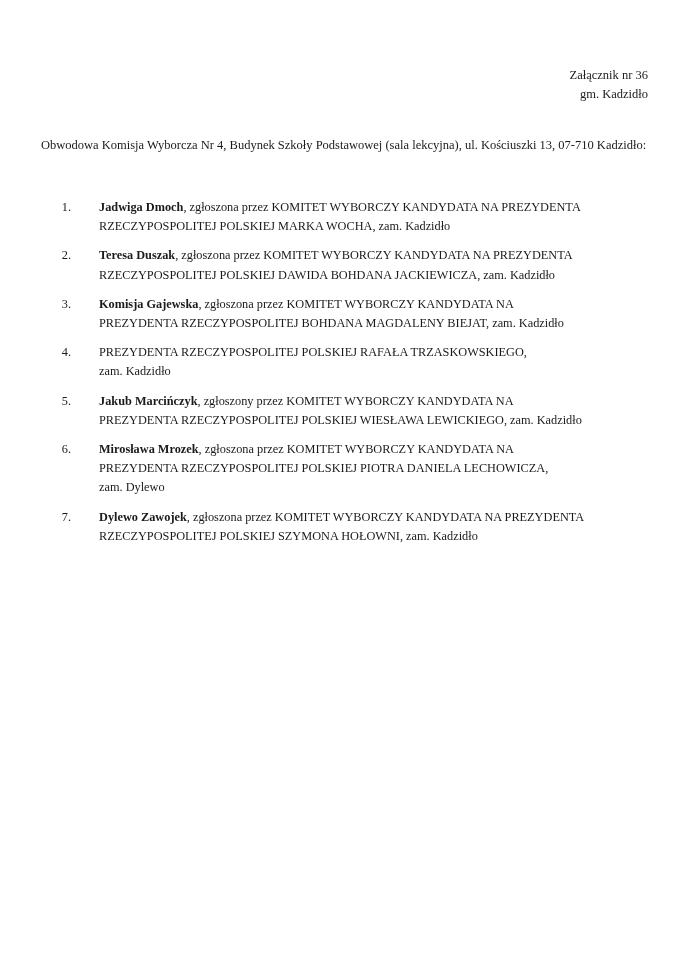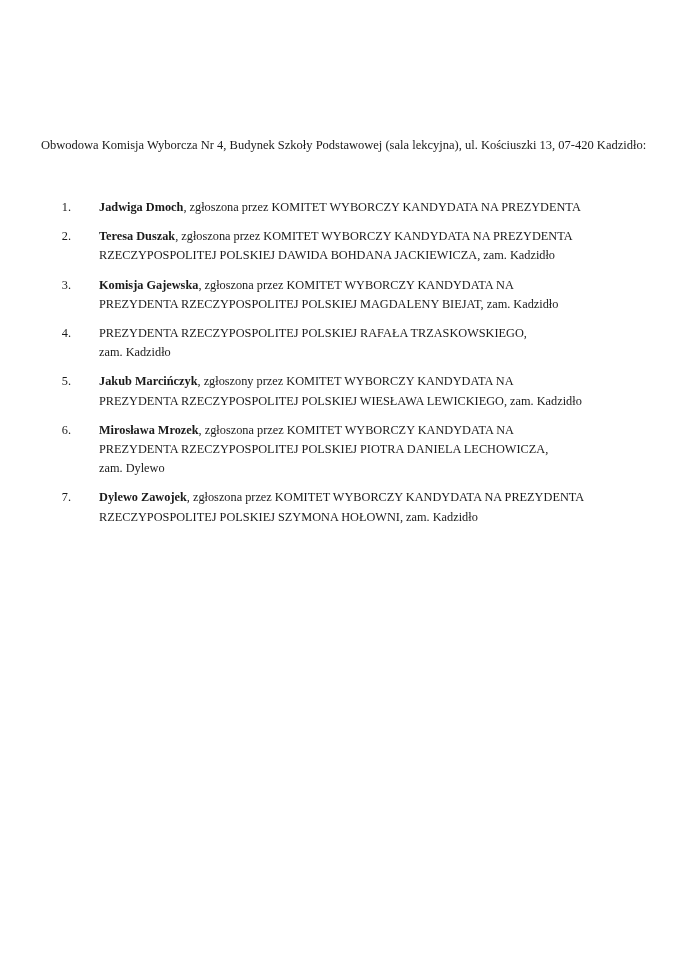--- a/index.html
+++ b/index.html
@@ -70,42 +70,47 @@
   .line {
     display: block;
     white-space: nowrap;
   }
 </style>
 </head>
 <body>
 
 <div class="page">
 
+  <div class="header-block">
+    <div class="header-line">Załącznik nr 36</div>
+    <div class="header-line">gm. Kadzidło</div>
+  </div>
 
-  <p class="intro">Obwodowa Komisja Wyborcza Nr 4, Budynek Szkoły Podstawowej (sala lekcyjna), ul. Kościuszki 13, 07-420 Kadzidło:</p>
+  <p class="intro">Obwodowa Komisja Wyborcza Nr 4, Budynek Szkoły Podstawowej (sala lekcyjna), ul. Kościuszki 13, 07-710 Kadzidło:</p>
 
   <ol class="list">
       <li class="item">
         <span class="item-marker">1.</span>
         <span class="item-body">
           <span class="line"><span class="cand-name">Jadwiga Dmoch</span><span>, zgłoszona przez KOMITET WYBORCZY KANDYDATA NA PREZYDENTA</span></span>
+          <span class="line">RZECZYPOSPOLITEJ POLSKIEJ MARKA WOCHA, zam. Kadzidło</span>
         </span>
       </li>
       <li class="item">
         <span class="item-marker">2.</span>
         <span class="item-body">
           <span class="line"><span class="cand-name">Teresa Duszak</span><span>, zgłoszona przez KOMITET WYBORCZY KANDYDATA NA PREZYDENTA</span></span>
           <span class="line">RZECZYPOSPOLITEJ POLSKIEJ DAWIDA BOHDANA JACKIEWICZA, zam. Kadzidło</span>
         </span>
       </li>
       <li class="item">
         <span class="item-marker">3.</span>
         <span class="item-body">
           <span class="line"><span class="cand-name">Komisja Gajewska</span><span>, zgłoszona przez KOMITET WYBORCZY KANDYDATA NA</span></span>
-          <span class="line">PREZYDENTA RZECZYPOSPOLITEJ POLSKIEJ MAGDALENY BIEJAT, zam. Kadzidło</span>
+          <span class="line">PREZYDENTA RZECZYPOSPOLITEJ BOHDANA MAGDALENY BIEJAT, zam. Kadzidło</span>
         </span>
       </li>
       <li class="item">
         <span class="item-marker">4.</span>
         <span class="item-body">
           <span class="line">PREZYDENTA RZECZYPOSPOLITEJ POLSKIEJ RAFAŁA TRZASKOWSKIEGO,</span>
           <span class="line">zam. Kadzidło</span>
         </span>
       </li>
       <li class="item">

